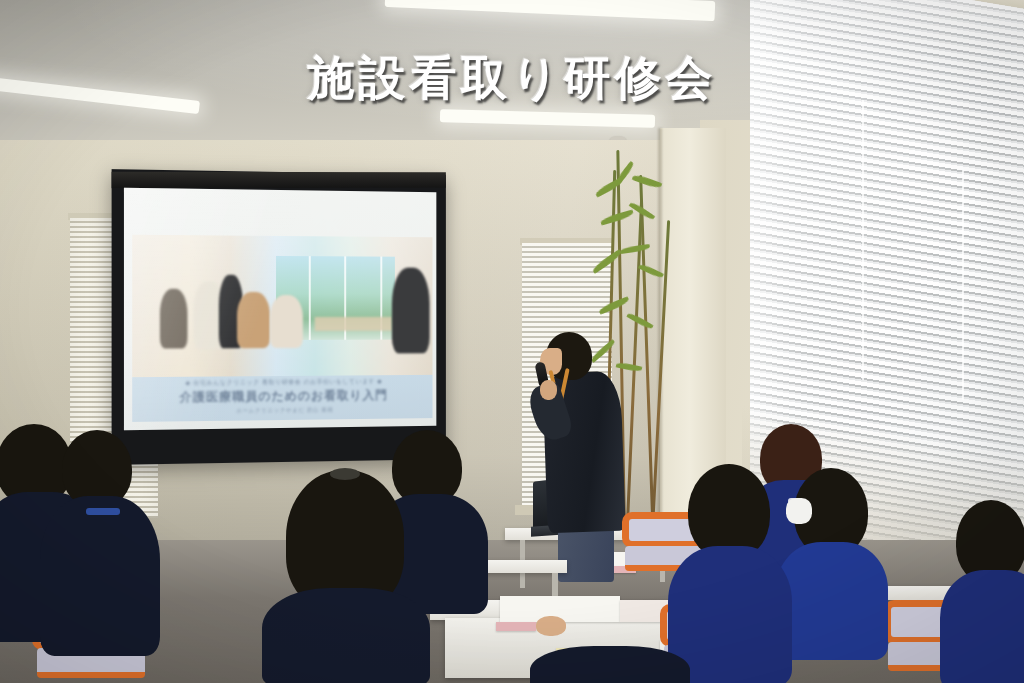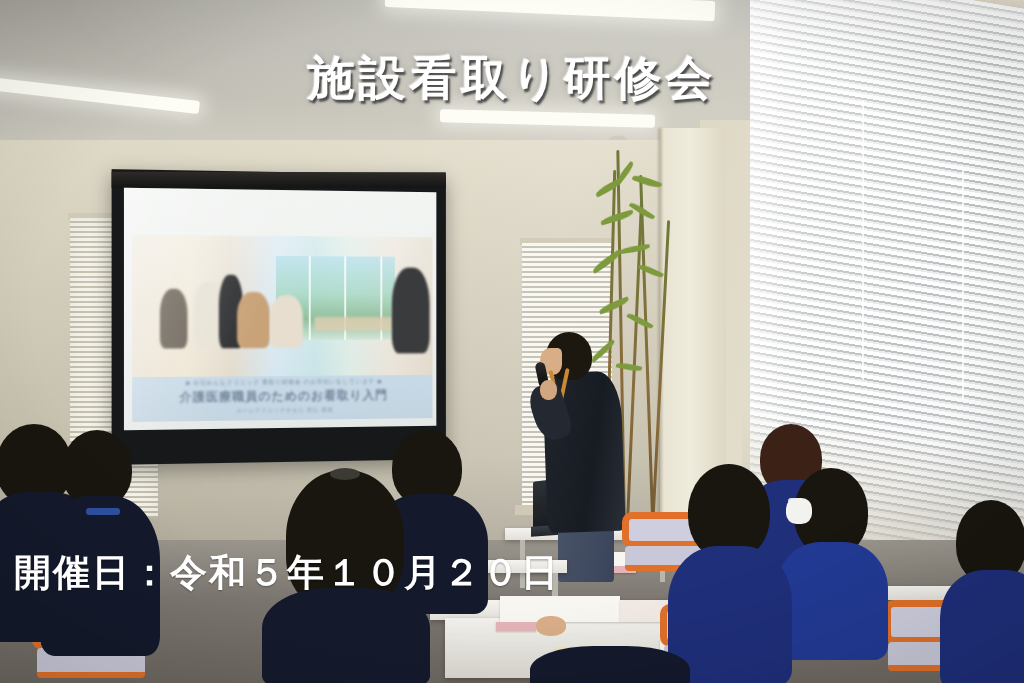--- a/index.html
+++ b/index.html
@@ -486,15 +486,14 @@
 
   <div class="person">
     <div class="body darknavy" style="left:530px;top:646px;width:160px;height:60px;"></div>
   </div>
 
   <div style="position:absolute;left:536px;top:616px;width:30px;height:20px;background:#d9ae88;border-radius:45%;"></div>
 
   <div class="vignette"></div>
 
   <div class="title">施設看取り研修会</div>
-  <div class="caption cap1">開催日：令和５年１０月２０日</div>
 
 </div>
 
 </body></html>

